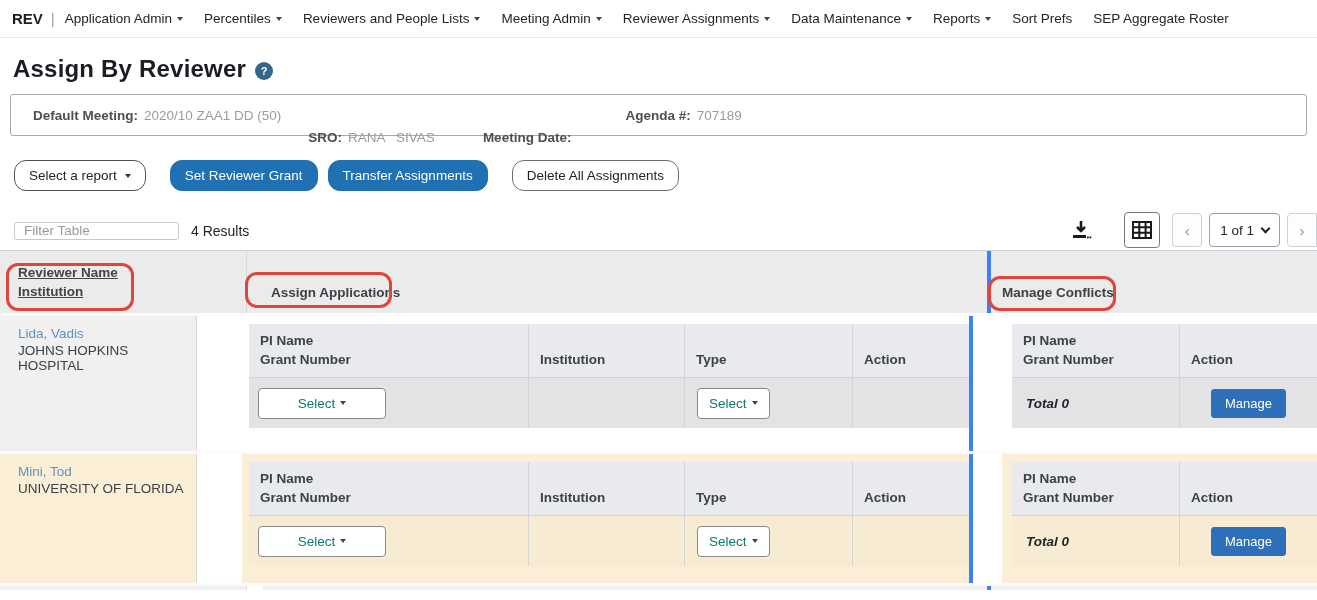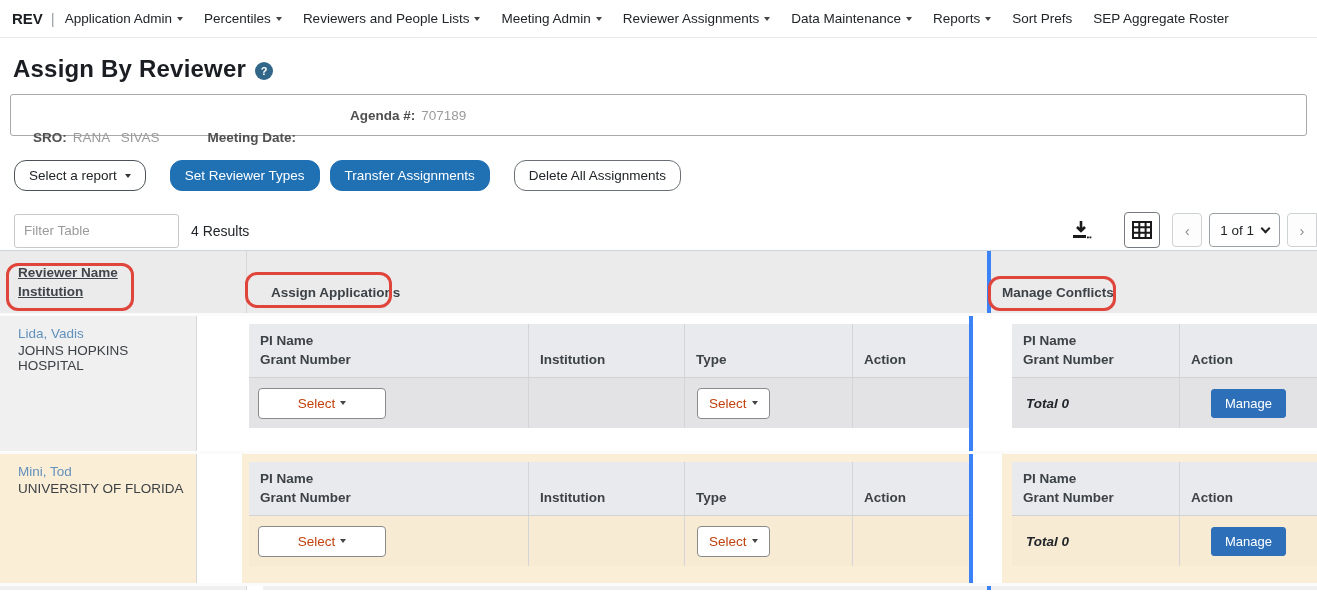--- a/index.html
+++ b/index.html
@@ -39,21 +39,21 @@
   .btn { font-family:inherit; font-size:13.5px; height:31px; border-radius:12px;
     display:inline-flex; align-items:center; justify-content:center;
     padding:0 14px; cursor:pointer; background:#fff; border:1px solid #6a6f75; }
   .btn-dark-outline { border:1px solid #4c5257; color:#212529; margin-right:14px; }
   .btn-primary { background:#2070b4; border:1px solid #2070b4; color:#fff; }
   .btn-outline { border:1px solid #6a6f75; color:#212529; margin-left:14px; }
   .btn .caret { border-top-color:#333; margin-left:8px; }
 
   
   .filter-row { display:flex; align-items:center; margin:24px 0 0 14px; height:31px; position:relative; }
-  .filter-input { width:165px; height:34px; border:1px solid #c9c9c9; border-radius:3px;
+  .filter-input { width:165px; height:18px; border:1px solid #c9c9c9; border-radius:3px;
     padding:0 9px; font-size:13.5px; font-family:inherit; color:#444; }
   .filter-input::placeholder { color:#9a9a9a; }
   .results-count { margin-left:12px; font-size:14px; color:#212529; }
   .filter-right { position:absolute; right:0; top:-3px; display:flex; align-items:center; }
   .dl-btn { width:26px; height:26px; display:flex; align-items:center; justify-content:center;
     cursor:pointer; margin-right:30px; }
   .grid-btn { width:36px; height:36px; border:1px solid #767a7e; border-radius:4px;
     background:#fff; display:flex; align-items:center; justify-content:center;
     cursor:pointer; margin-right:12px; }
   .pg-btn { width:30px; height:34px; border:1px solid #cfd2d5; border-radius:4px;
@@ -98,21 +98,21 @@
   .i-brow.tan  { background:#f8ebd3; }
   .ic { border-right:1px solid #d5d5d8; height:100%; display:flex; }
   .ic:last-child { border-right:none; }
   .i-hrow .ic { flex-direction:column; justify-content:flex-end; padding:0 0 8px 11px;
     font-weight:bold; color:#3c4247; line-height:19px; border-bottom:1px solid #d2d2d4; }
   .i-brow .ic { align-items:center; }
   .w-pi { width:280px; } .w-inst { width:156px; } .w-type { width:168px; } .w-act { width:116px; }
   .mc-pi { width:168px; } .mc-act { width:137px; }
 
   .select-btn { height:31px; border:1px solid #8a8a8a; border-radius:4px; background:#fff;
-    font-size:13.5px; color:#c2410c; display:inline-flex; align-items:center;
+    font-size:13.5px; color:#0f766e; display:inline-flex; align-items:center;
     justify-content:center; cursor:pointer; }
   .sel-wide { width:128px; margin-left:9px; }
   .sel-sm { padding:0 11px; margin-left:12px; }
   .total-label { font-weight:bold; font-style:italic; color:#212529; padding-left:14px; }
   .manage-btn { background:#2d6fb8; border:1px solid #2d6fb8; color:#fff; font-size:13px;
     height:29px; padding:0 13px; border-radius:3px; cursor:pointer; margin:0 auto;
     display:inline-flex; align-items:center; }
   .mc-act-cell { justify-content:flex-start; }
 
   .partial-row { display:flex; height:7px; border-top:3px solid #fbfbfb; }
@@ -169,40 +169,44 @@
         <span>SEP Aggregate Roster</span>
       </span>
   </div>
 
   <div class="title-row">
     <h1 class="page-title">Assign By Reviewer</h1>
     <span class="help-icon">?</span>
   </div>
 
   <div class="info-bar">
+    <span class="info-field">
+      <span class="info-label">Default Meeting:</span>
+      <span class="info-value">2020/10 ZAA1 DD (50)</span>
+    </span>
     <span class="info-field wide-gap">
       <span class="info-label">SRO:</span>
       <span class="info-value">RANA   SIVAS</span>
     </span>
     <span class="info-field wide-gap">
       <span class="info-label">Meeting Date:</span>
       <span class="info-value"></span>
     </span>
     <span class="info-field">
       <span class="info-label">Agenda #:</span>
       <span class="info-value">707189</span>
     </span>
   </div>
 
   <div class="toolbar">
     <button class="btn btn-dark-outline">
       <span>Select a report</span>
       <i class="caret"></i>
     </button>
-    <button class="btn btn-primary">Set Reviewer Types</button>
+    <button class="btn btn-primary">Set Reviewer Grant</button>
     <button class="btn btn-primary">Transfer Assignments</button>
     <button class="btn btn-outline">Delete All Assignments</button>
   </div>
 
   <div class="filter-row">
     <input class="filter-input" type="text" placeholder="Filter Table" style="">
     <span class="results-count">4 Results</span>
     <div class="filter-right">
       <span class="dl-btn">
         <svg width="22" height="22" viewBox="0 0 22 22">

